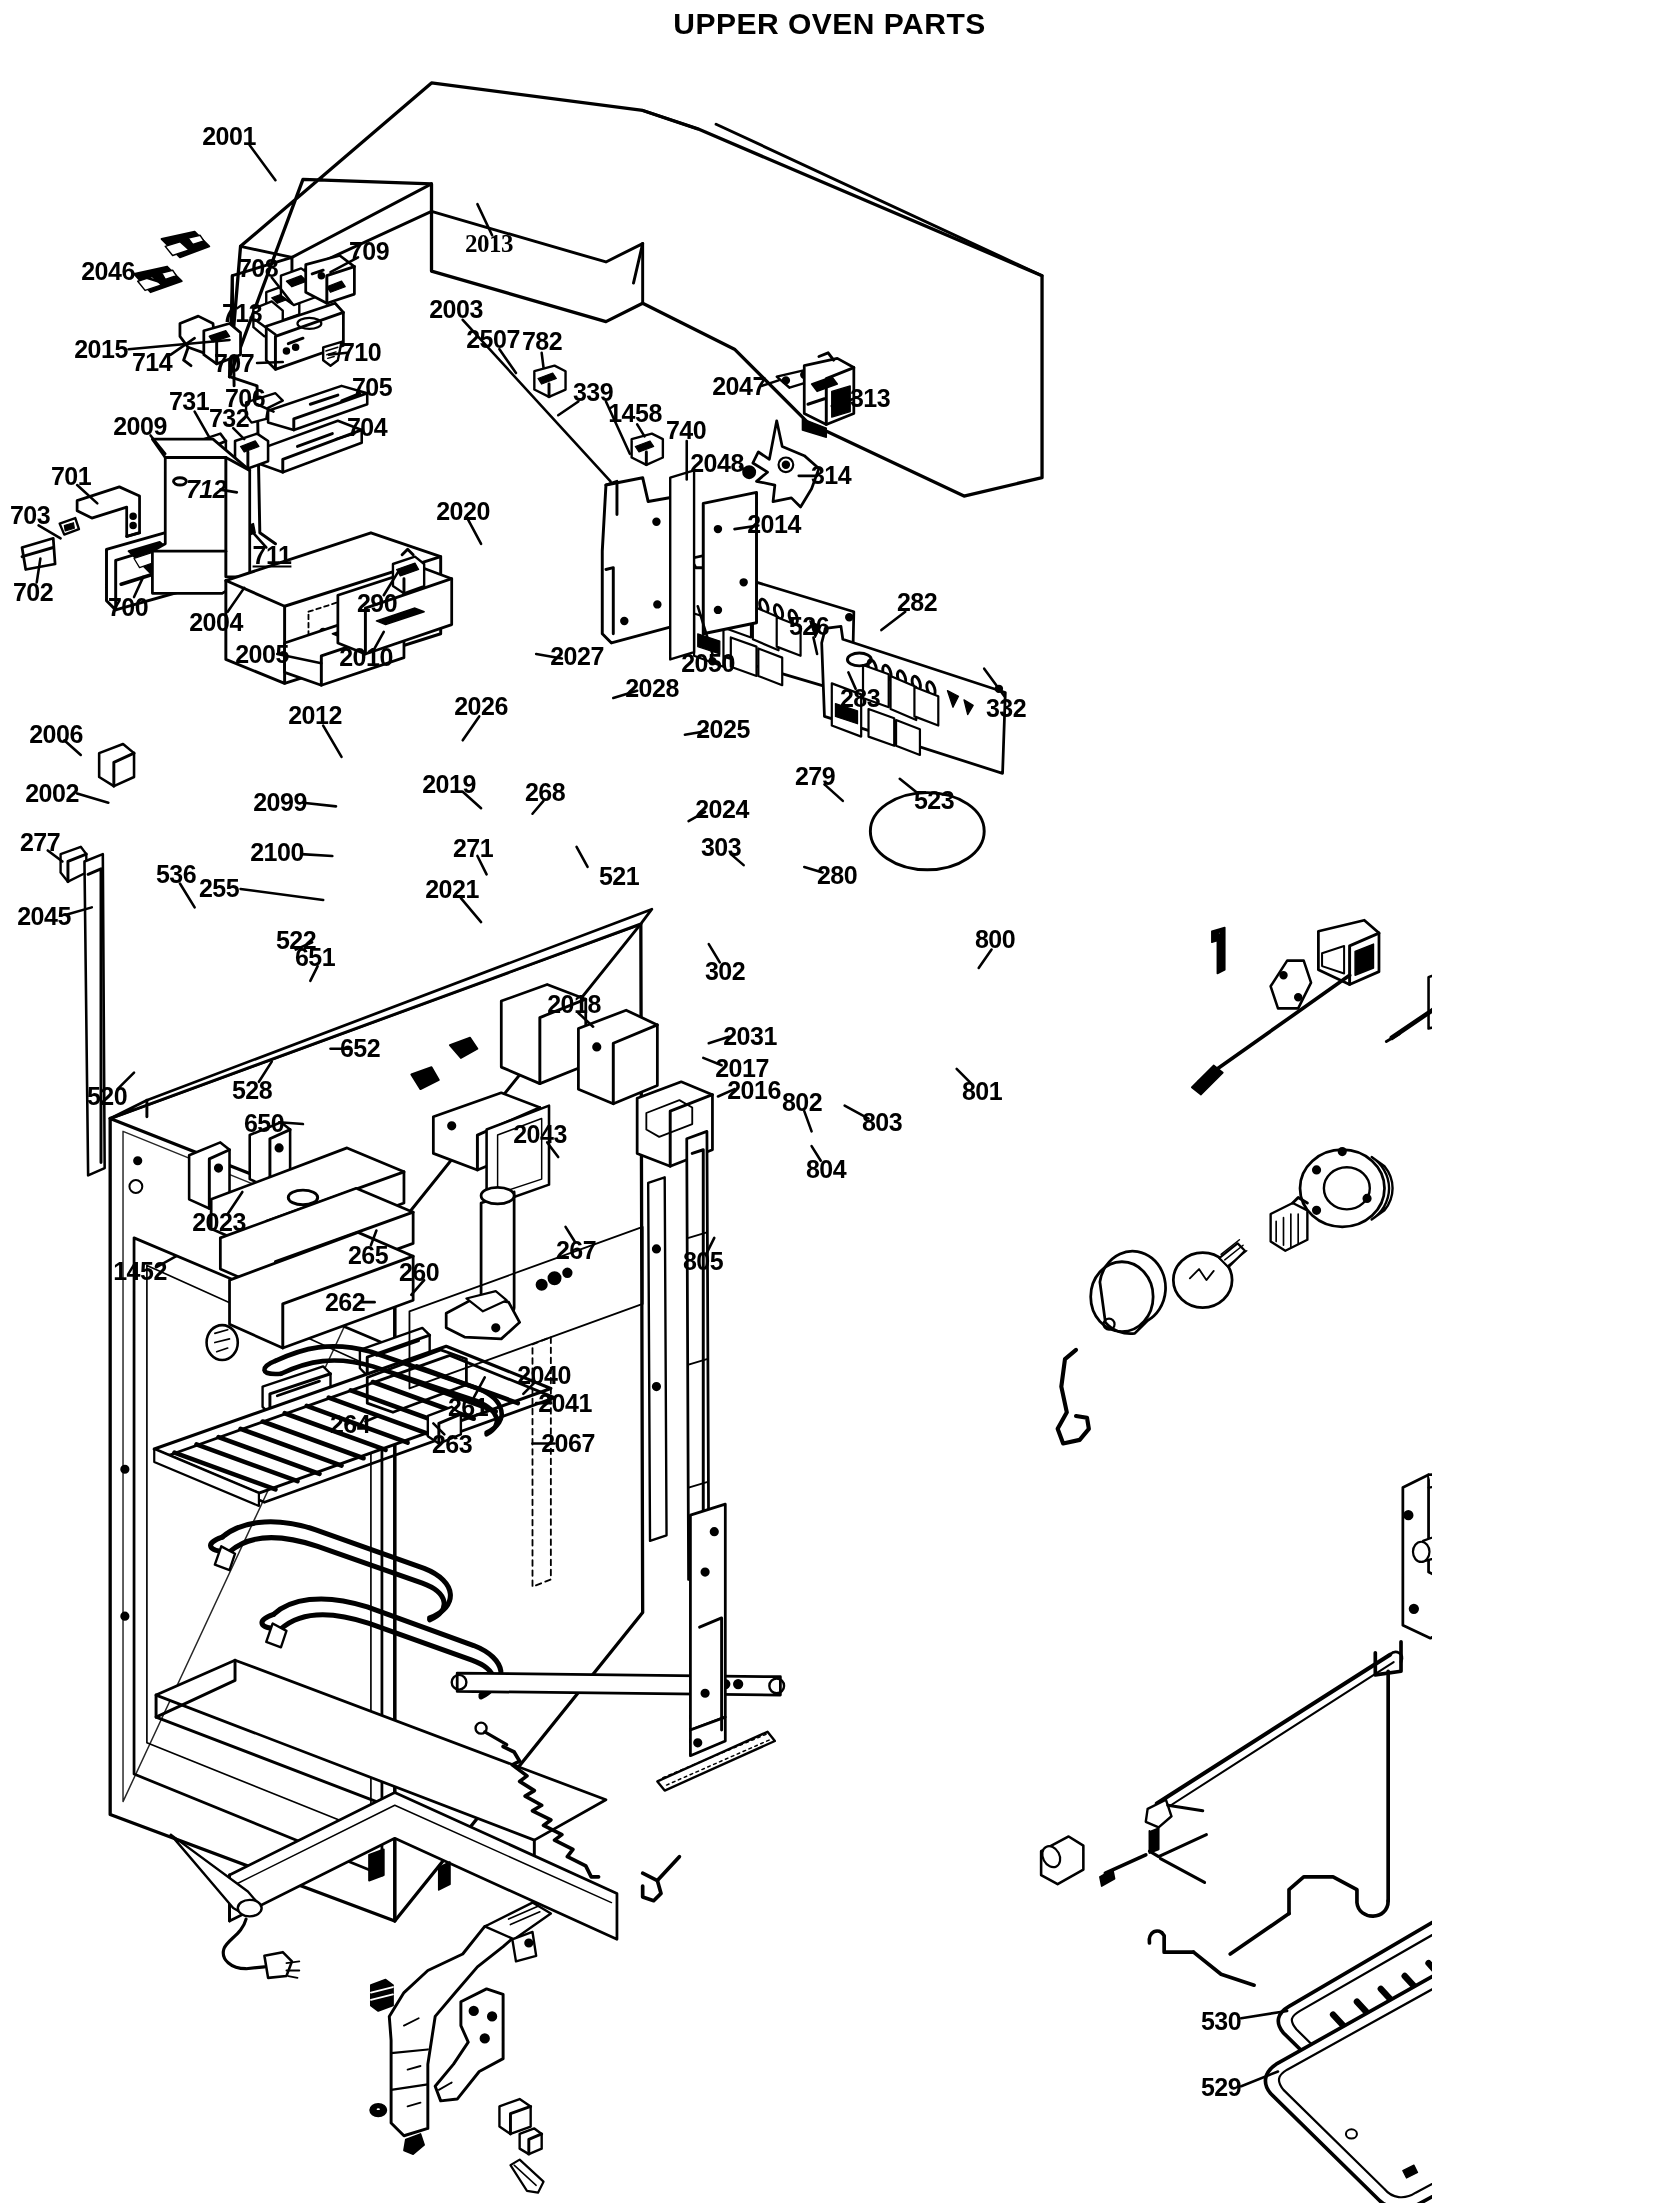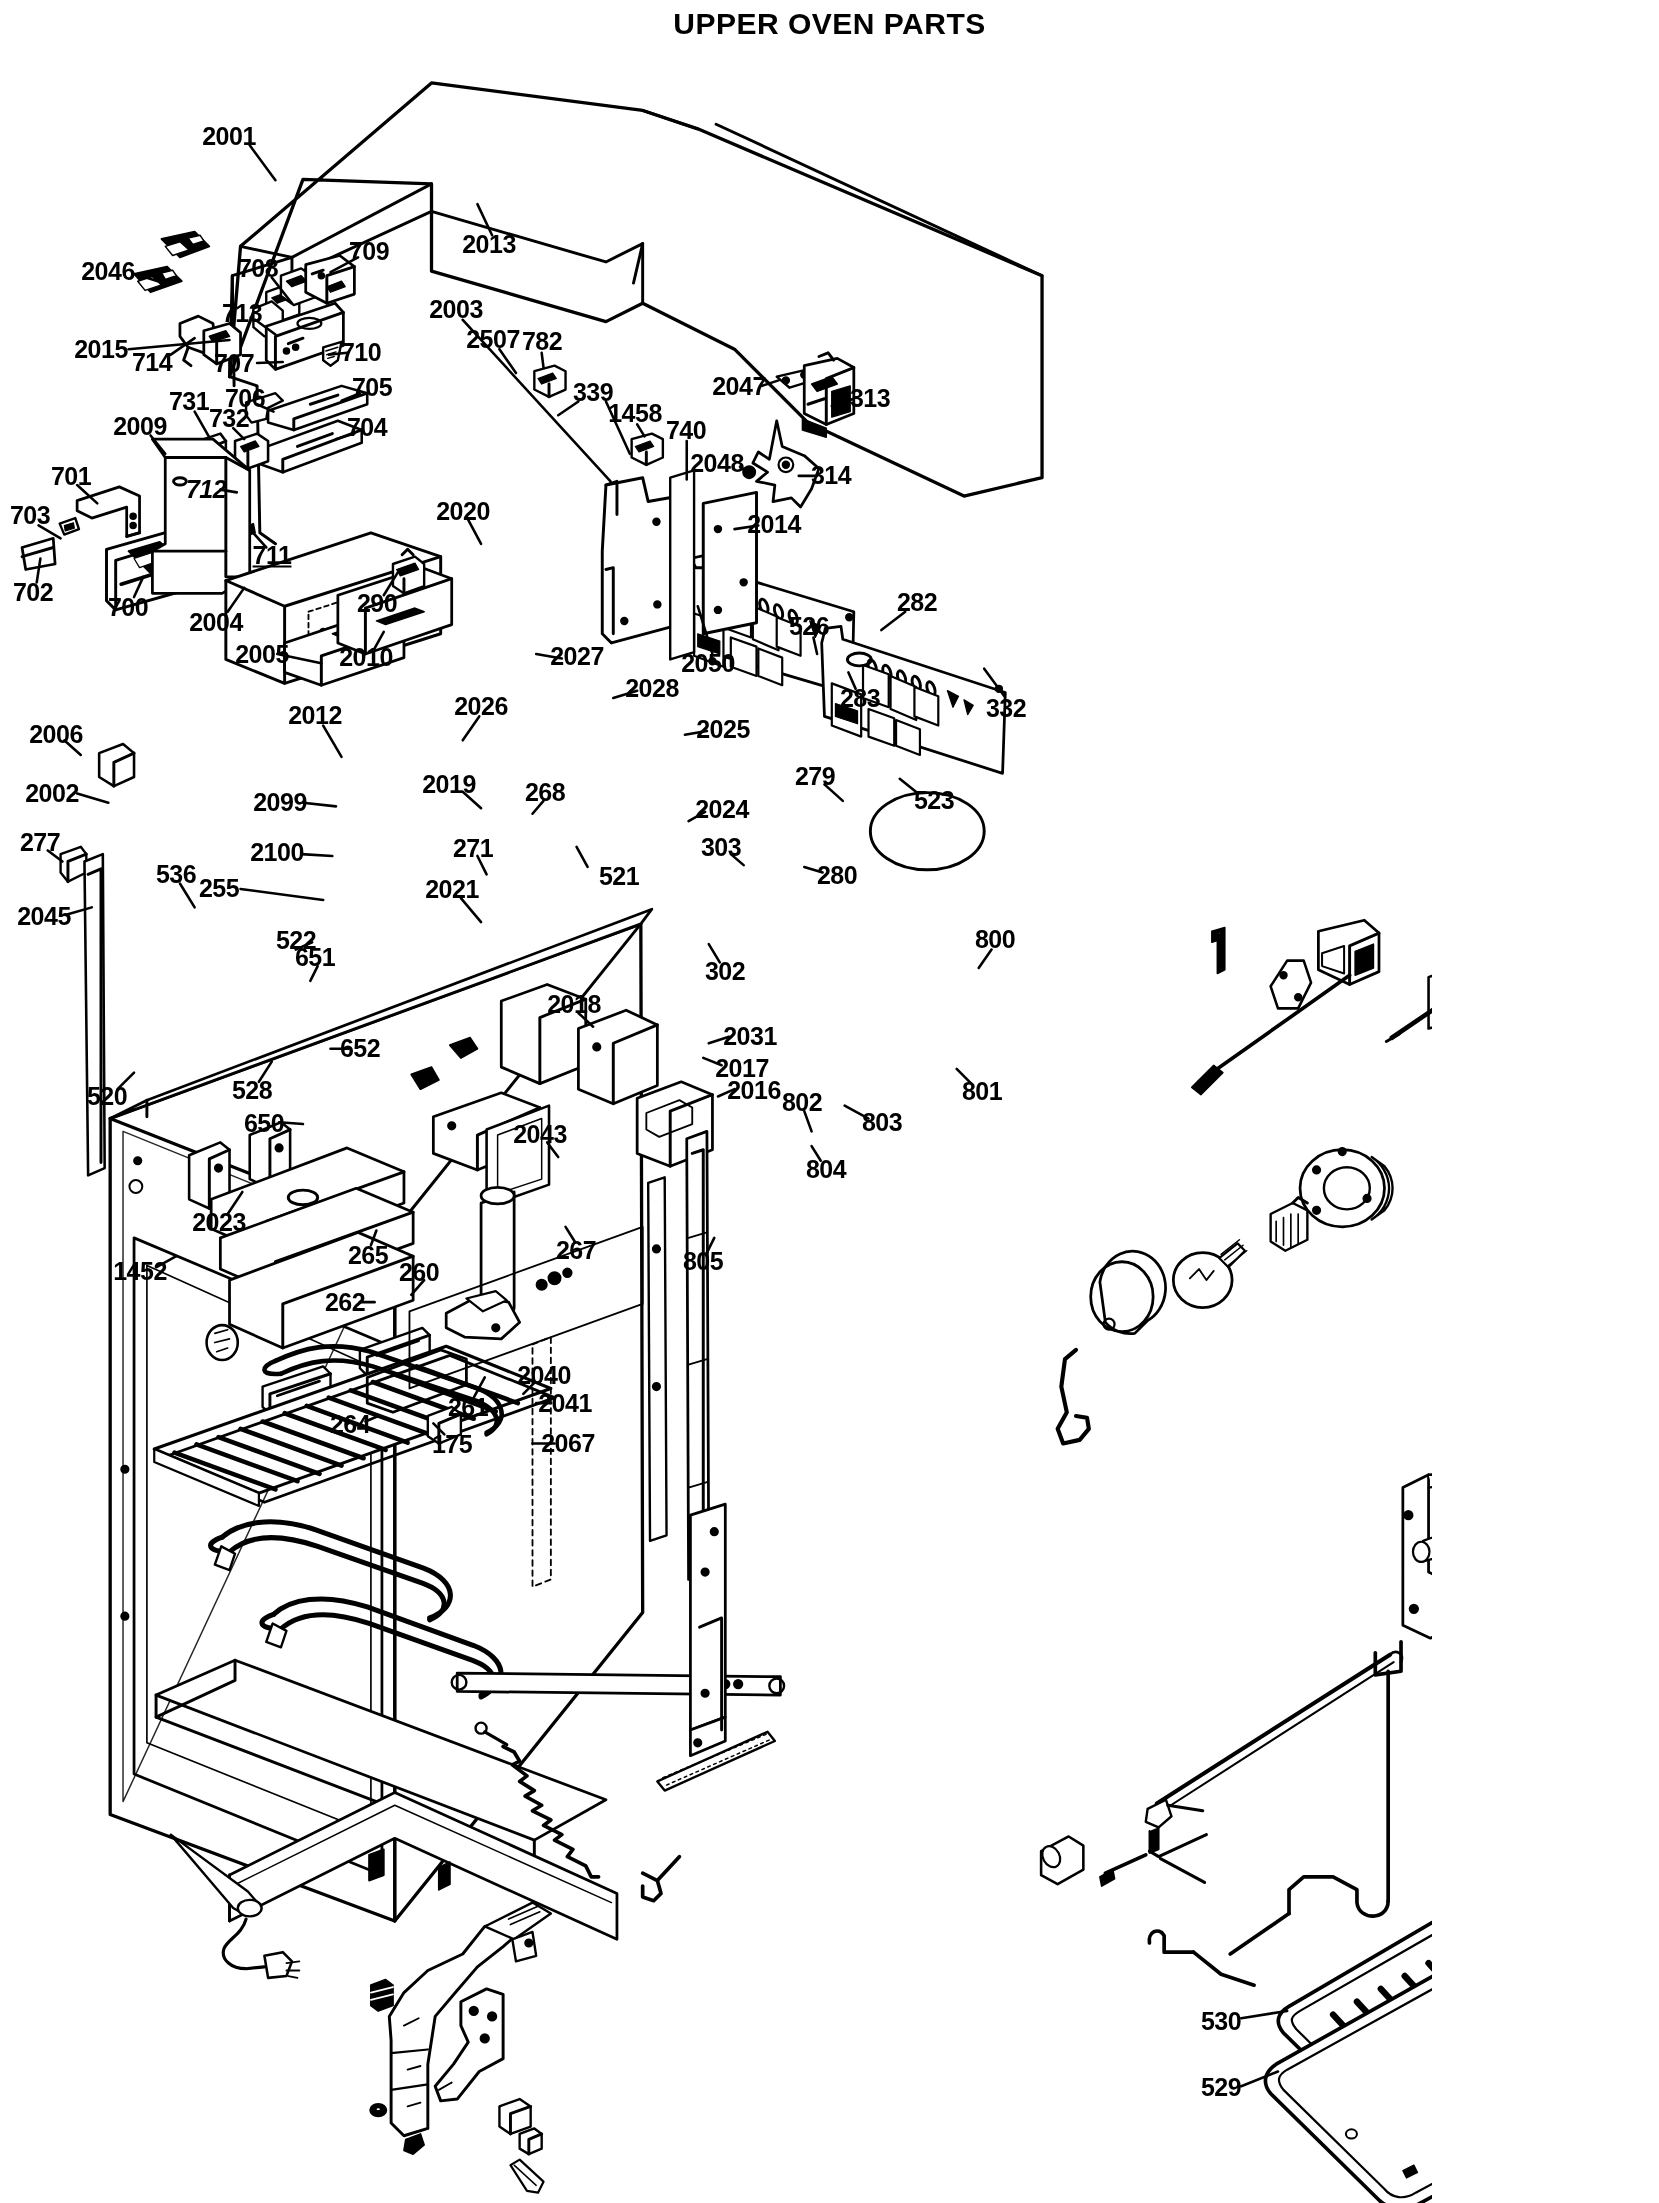--- a/index.html
+++ b/index.html
@@ -822,21 +822,21 @@
         <path d="M516 1522 L 528 1500"></path>
         <path d="M398 1548 L 412 1542"></path>
         <path d="M484 1562 L 472 1550"></path>
         <path d="M604 1572 L 580 1572"></path>
       </g>
     </g>
   </svg>
 
   <div id="callouts">
       <div class="callout" style="left: 229px; top: 136px;">2001</div>
-      <div class="callout" style="left: 489px; top: 244px;">2013</div>
+      <div class="callout" style="left: 489px; top: 244px; font-family: Liberation Serif, serif;">2013</div>
       <div class="callout" style="left: 108px; top: 271px;">2046</div>
       <div class="callout" style="left: 258px; top: 268px;">708</div>
       <div class="callout" style="left: 369px; top: 251px;">709</div>
       <div class="callout" style="left: 242px; top: 313px;">713</div>
       <div class="callout" style="left: 101px; top: 349px;">2015</div>
       <div class="callout" style="left: 152px; top: 362px;">714</div>
       <div class="callout" style="left: 234px; top: 363px;">707</div>
       <div class="callout" style="left: 361px; top: 352px;">710</div>
       <div class="callout" style="left: 456px; top: 309px;">2003</div>
       <div class="callout" style="left: 493px; top: 339px;">2507</div>
@@ -917,18 +917,18 @@
       <div class="callout" style="left: 368px; top: 1255px;">265</div>
       <div class="callout" style="left: 140px; top: 1271px;">1452</div>
       <div class="callout" style="left: 419px; top: 1272px;">260</div>
       <div class="callout" style="left: 345px; top: 1302px;">262</div>
       <div class="callout" style="left: 1221px; top: 2021px;">530</div>
       <div class="callout" style="left: 544px; top: 1375px;">2040</div>
       <div class="callout" style="left: 565px; top: 1403px;">2041</div>
       <div class="callout" style="left: 468px; top: 1407px;">261</div>
       <div class="callout" style="left: 350px; top: 1424px;">264</div>
       <div class="callout" style="left: 1221px; top: 2087px;">529</div>
-      <div class="callout" style="left: 452px; top: 1444px;">175</div>
+      <div class="callout" style="left: 452px; top: 1444px;">263</div>
       <div class="callout" style="left: 568px; top: 1443px;">2067</div>
     </div>
 
 </div>
 
 
 </body></html>

